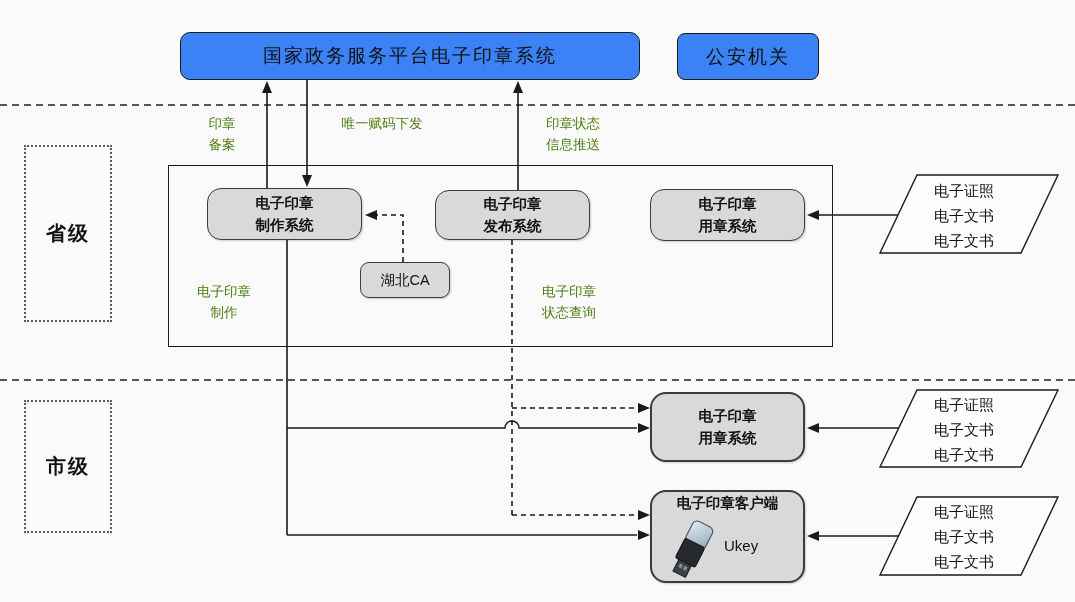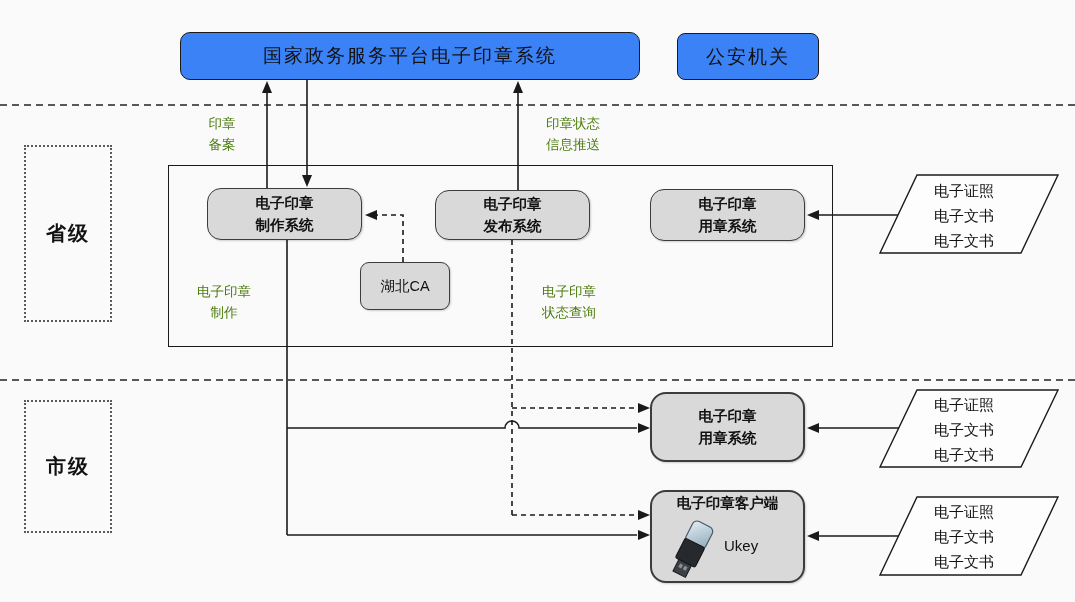--- a/index.html
+++ b/index.html
@@ -103,20 +103,21 @@
 </div>
 <div class="abs dotted center lvl-text" style="left:24px;top:400px;width:88px;height:133px;">
   <span>市级</span>
 </div>
 
 <div class="abs lbl" style="left:190px;top:113px;width:64px;">
   <div>印章</div>
   <div>备案</div>
 </div>
 <div class="abs lbl" style="left:300px;top:113px;width:164px;">
+  <div>唯一赋码下发</div>
 </div>
 <div class="abs lbl" style="left:523px;top:113px;width:100px;">
   <div>印章状态</div>
   <div>信息推送</div>
 </div>
 
 <div class="abs" style="left:168px;top:165px;width:665px;height:182px;border:1.7px solid #1a1a1a;box-sizing:border-box;background:transparent;"></div>
 
 <div class="abs gbox col sysbox-text" style="left:207px;top:188px;width:155px;height:52px;border-radius:14px;">
   <div>电子印章</div>
@@ -124,21 +125,21 @@
 </div>
 <div class="abs gbox col sysbox-text" style="left:435px;top:190px;width:155px;height:50px;border-radius:14px;">
   <div>电子印章</div>
   <div>发布系统</div>
 </div>
 <div class="abs gbox col sysbox-text" style="left:650px;top:189px;width:155px;height:52px;border-radius:14px;">
   <div>电子印章</div>
   <div>用章系统</div>
 </div>
 
-<div class="abs gbox center ca-text" style="left:360px;top:262px;width:90px;height:48px;border-radius:9px;">
+<div class="abs gbox center ca-text" style="left:360px;top:262px;width:90px;height:36px;border-radius:9px;">
   <span>湖北CA</span>
 </div>
 
 <div class="abs lbl" style="left:186px;top:281px;width:76px;">
   <div>电子印章</div>
   <div>制作</div>
 </div>
 <div class="abs lbl" style="left:527px;top:281px;width:84px;">
   <div>电子印章</div>
   <div>状态查询</div>

